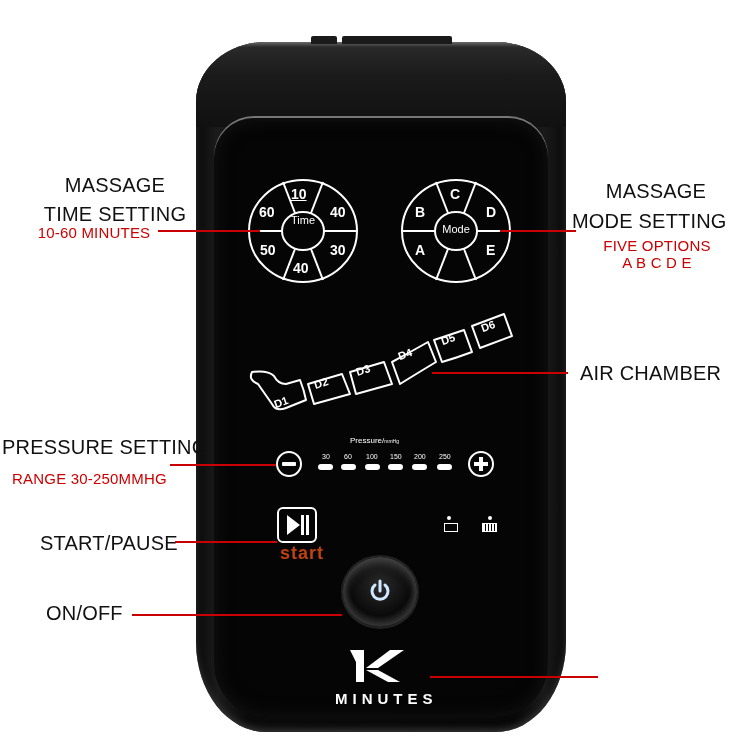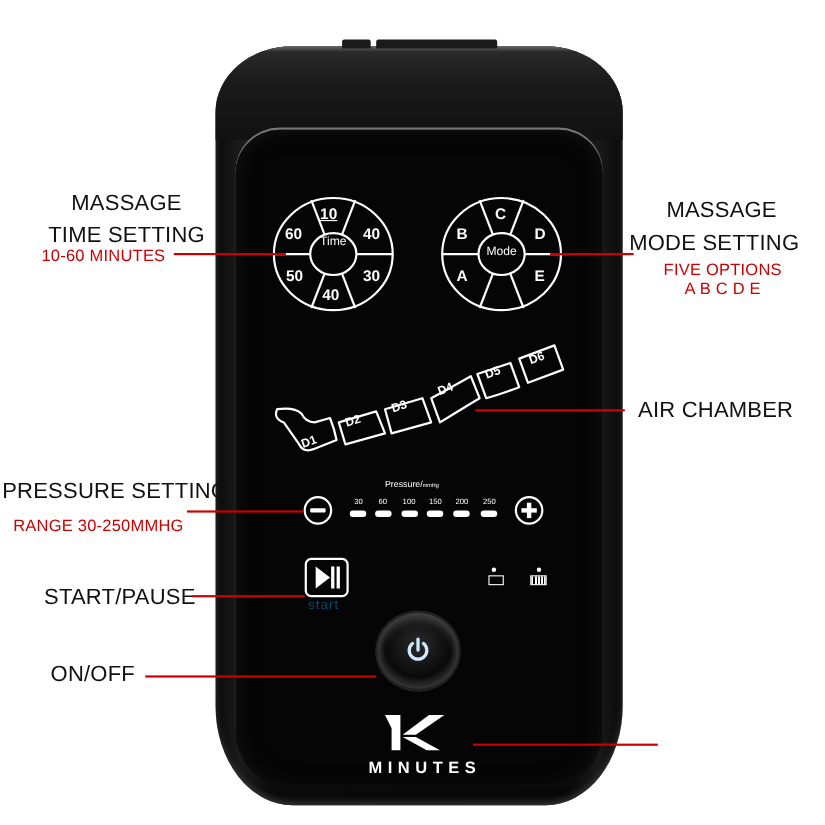--- a/index.html
+++ b/index.html
@@ -6,21 +6,21 @@
   body{width:750px;height:750px;position:relative;overflow:hidden;font-family:"Liberation Sans","DejaVu Sans",sans-serif;}
   .device{position:absolute;left:196px;top:42px;width:370px;height:690px;background:linear-gradient(90deg,#0a0a0a 0%,#1c1c1c 6%,#0b0b0b 14%,#080808 86%,#1a1a1a 94%,#0a0a0a 100%);border-radius:70px 70px 70px 70px/60px 60px 90px 90px;box-shadow:inset 0 2px 0 #555, inset 0 -3px 6px #333;}
   .device-top{position:absolute;left:196px;top:42px;width:370px;height:85px;border-radius:70px 70px 0 0/60px 60px 0 0;background:linear-gradient(180deg,#6a6a6a 0%,#2a2a2a 6%,#1a1a1a 40%,#111 100%);}
   .tab1{position:absolute;left:311px;top:36px;width:26px;height:8px;background:#1a1a1a;border-radius:2px 2px 0 0;}
   .tab2{position:absolute;left:342px;top:36px;width:110px;height:8px;background:#1a1a1a;border-radius:2px 2px 0 0;}
   .panel{position:absolute;left:214px;top:118px;width:334px;height:600px;background:#050505;border-radius:40px 40px 55px 55px;box-shadow:0 -2px 0 #777, inset 0 0 18px #151515;}
   .lbl{position:absolute;color:#111;font-size:20px;text-align:center;letter-spacing:0.2px;}
   .red{color:#cc0000;font-size:15px;}
   .line{position:absolute;height:2px;background:#cc0000;}
   .pgl{position:absolute;color:#fff;font-size:7px;}
-  .start-txt{position:absolute;left:280px;top:543px;color:#0c4a6e;font-size:12px;font-weight:normal;letter-spacing:1px;}
+  .start-txt{position:absolute;left:280px;top:543px;color:#c2410c;font-size:18px;font-weight:bold;letter-spacing:1px;}
   .brand{position:absolute;left:335px;top:690px;color:#fff;font-size:15px;letter-spacing:5px;font-weight:bold;}
 </style>
 </head>
 <body>
 
 <div class="device"></div>
 <div class="device-top"></div>
 <div class="tab1"></div>
 <div class="tab2"></div>
 <div class="panel"></div>

